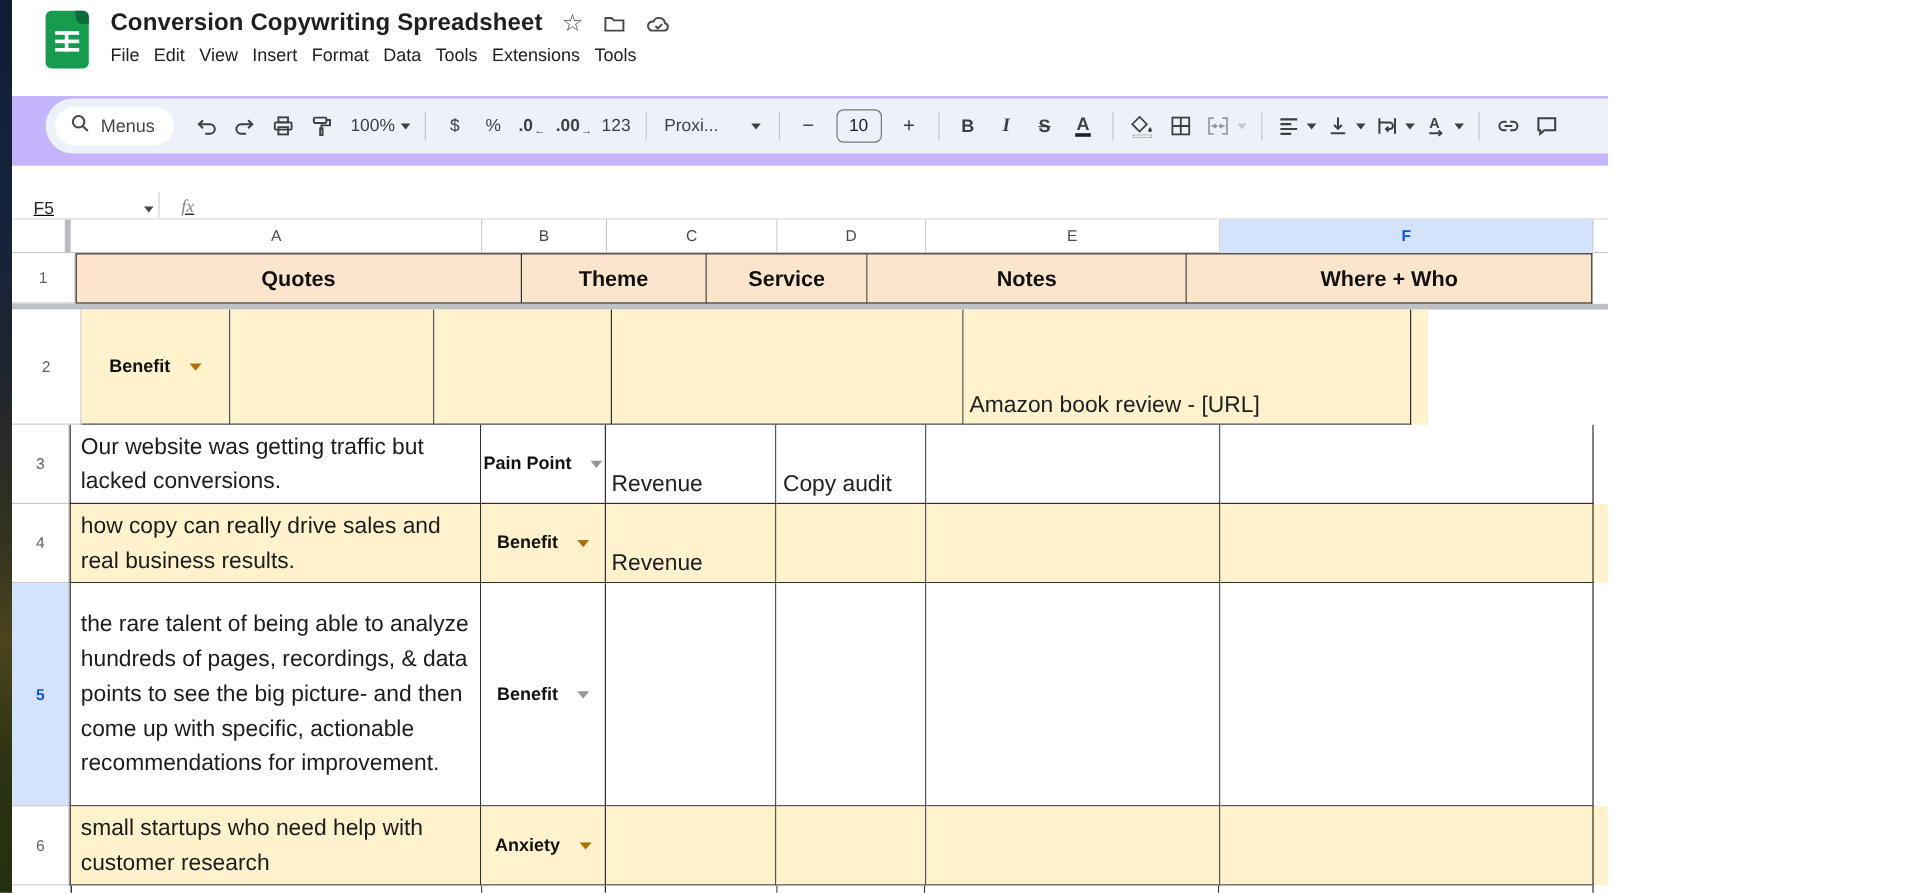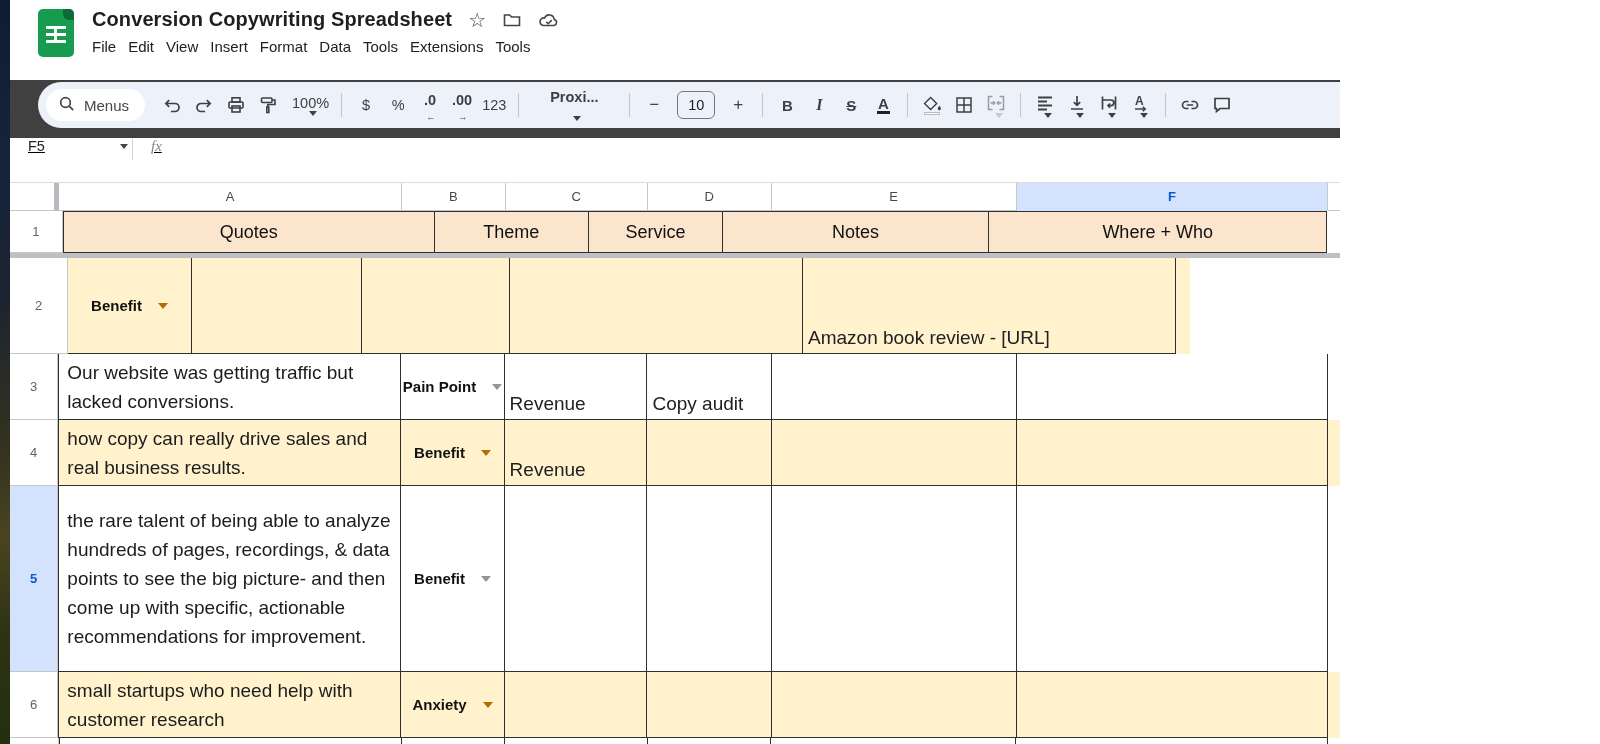--- a/index.html
+++ b/index.html
@@ -3,21 +3,21 @@
 <meta charset="utf-8">
 <style>
   * { margin:0; padding:0; box-sizing:border-box; }
   html,body { width:1600px; height:744px; overflow:hidden; background:#fff;
     font-family:"Liberation Sans", sans-serif; }
 
   
   .wallpaper { position:absolute; left:0; top:0; width:10px; height:744px;
     background:linear-gradient(180deg,#101c33 0%,#15233d 22%,#1d2430 40%,#33321f 60%,#4a4420 72%,#2e3313 85%,#22300f 100%); }
 
-  .app { position:absolute; left:10px; top:0; width:1330px; height:744px; background:#404040; overflow:hidden; }
+  .app { position:absolute; left:10px; top:0; width:1330px; height:744px; background:#c4b5fd; overflow:hidden; }
 
   
   .topbar { position:absolute; top:0; left:0; right:0; height:80px; background:#fff; display:flex; align-items:flex-start; }
   .logo { position:relative; width:36px; height:48px; margin:9px 0 0 28px; background:#179b4f; border-radius:5px; }
   .logo .fold { position:absolute; top:0; right:0; width:11px; height:11px; background:#0c6b38; border-radius:0 5px 0 6px; }
   .logo .gridglyph { position:absolute; left:8px; top:17px; width:20px; height:17px;
     background:
       linear-gradient(#fff,#fff) 0 0/20px 3px,
       linear-gradient(#fff,#fff) 0 7px/20px 3px,
       linear-gradient(#fff,#fff) 0 14px/20px 3px,
@@ -29,42 +29,42 @@
   .title-icon { color:#444746; display:inline-flex; align-items:center; }
   .star-glyph { font-size:20px; line-height:1; }
   .menubar { display:flex; column-gap:12px; margin-top:7px; }
   .menu-item { font-size:15px; color:#202124; cursor:default; }
 
   
   .toolbar { position:absolute; top:82px; left:28px; right:0; height:46px; background:#edf2fa;
     border-radius:24px 0 0 24px; display:flex; align-items:center; gap:2px; padding-left:8px; overflow:hidden; white-space:nowrap; }
   .menus-pill { display:flex; align-items:center; gap:8px; background:#fff; border-radius:20px; height:32px; padding:0 16px 0 12px; margin-right:10px; }
   .menus-pill span { font-size:15px; color:#444746; }
-  .tbtn { display:inline-flex; align-items:center; justify-content:center; min-width:30px; height:32px; border-radius:6px; color:#3c4043; padding:0 3px;flex-direction:column; }
+  .tbtn { display:inline-flex; align-items:center; justify-content:center; min-width:30px; height:32px; border-radius:6px; color:#3c4043; padding:0 3px; }
   .tbtn svg { display:block; }
   .tb-text { font-size:14.5px; color:#3c4043; font-weight:600; }
   .tb-caret { width:0; height:0; border-left:4px solid transparent; border-right:4px solid transparent; border-top:5px solid #3c4043; margin-left:5px; }
   .tb-caret.gray { border-top-color:#9aa0a6; }
   .tb-divider { width:1px; height:24px; background:#c4c7c5; margin:0 7px; }
   .zoom-btn { margin-left:4px; }
   .fmt-glyph { font-size:14.5px; color:#3c4043; font-weight:600; }
   .dec-arrow { font-size:9px; margin-left:1px; position:relative; top:4px; }
   .font-btn { width:92px; justify-content:space-between; padding:0 6px; }
   .size-box { width:38px; height:28px; border:1px solid #747775; border-radius:6px; display:flex; align-items:center; justify-content:center; font-size:14.5px; color:#202124; margin:0 6px; }
   .minusplus { font-size:17px; color:#3c4043; width:24px; text-align:center; }
   .bold-glyph { font-weight:800; font-size:15px; }
   .italic-glyph { font-style:italic; font-family:"Liberation Serif",serif; font-size:16px; font-weight:600; }
   .strike-glyph { text-decoration:line-through; font-size:15px; font-weight:600; }
   .textcolor-glyph { font-size:15px; font-weight:700; border-bottom:3px solid #202124; line-height:15px; padding:0 1px; }
   .fill-wrap { display:flex; flex-direction:column; align-items:center; }
   .fill-bar { width:16px; height:3px; background:#fff; border:0.5px solid #bbb; margin-top:1px; }
   .merge-group { opacity:.48; }
 
   
-  .formulabar { position:absolute; top:138px; left:0; right:0; height:44px; background:#fff; display:flex; align-items:flex-start;text-decoration:underline; }
+  .formulabar { position:absolute; top:138px; left:0; right:0; height:44px; background:#fff; display:flex; align-items:flex-end;text-decoration:underline; }
   .namebox { display:flex; align-items:center; width:118px; padding-left:18px; }
   .namebox-text { font-size:14.5px; color:#202124; flex:1; }
   .fb-divider { width:1px; height:22px; background:#d0d4d9; margin:0 10px 0 4px; }
   .fx { font-family:"Liberation Serif",serif; font-style:italic; font-size:15px; color:#80868b; margin-left:8px; }
 
   
   .grid { position:absolute; top:182px; left:0; right:0; bottom:0; border-top:1px solid #dadce0; background:#fff; }
   .grow { display:flex; }
   .w-hdr{width:58px;} .w-a{width:410px;} .w-b{width:124px;} .w-c{width:170px;} .w-d{width:148px;} .w-e{width:293px;} .w-f{width:373px;} .w-g{width:14px;}
 
@@ -78,21 +78,21 @@
   .rowhdr.sel { background:#d3e3fd; color:#0b57d0; font-weight:700; }
 
   .cell { border-right:1px solid #2f2f2f; border-bottom:1px solid #2f2f2f; background:#fff; position:relative; }
   .cell.first { border-left:1px solid #2f2f2f; }
   .row1 .cell { border-top:1px solid #2f2f2f; }
   .shaded { background:#fff2cc; }
   .peach { background:#fce5cd; }
   .gsliver { border:none; background:#fff; }
   .gsliver.shaded { background:#fff2cc; }
 
-  .hdr-cell { display:flex; align-items:center; justify-content:center; font-size:18px; font-weight:400; color:#111; }
+  .hdr-cell { display:flex; align-items:center; justify-content:center; font-size:18px; font-weight:700; color:#111; }
   .quote-cell { display:flex; align-items:center; font-size:19px; line-height:29px; color:#1c1c1c; padding:3px 6px 3px 8px; }
   .type-cell { display:flex; align-items:center; justify-content:center; font-size:15px; font-weight:700; color:#111; }
   .dd-caret { width:0; height:0; border-left:5px solid transparent; border-right:5px solid transparent; border-top:6px solid #b06f00; margin-left:16px; }
   .dd-caret.gray { border-top-color:#91969b; }
   .small-cell { display:flex; align-items:flex-end; font-size:19px; color:#202124; padding:2px 4px 4px 5px; }
   .note-tri { position:absolute; top:0; right:0; width:0; height:0; border-top:11px solid #e8452c; border-left:11px solid transparent; }
 
   .frozenbar { height:5px; background:#bdc1c6; }
 
   .r1{height:42px;} .r2{height:96px;} .r3{height:66px;} .r4{height:66px;} .r5{height:186px;} .r6{height:66px;} .r7{height:7px;}
@@ -192,21 +192,21 @@
       </span>
     <span class="tbtn">
         <span class="fmt-glyph">.00</span>
         <span class="fmt-glyph dec-arrow">→</span>
       </span>
     <span class="tbtn">
         <span class="fmt-glyph" style="font-weight:400">123</span>
       </span>
     <span class="tb-divider"></span>
     <span class="tbtn font-btn">
-      <span class="tb-text" style="font-weight:700">Proxi...</span>
+      <span class="tb-text" style="font-weight:400">Proxi...</span>
       <span class="tb-caret"></span>
     </span>
     <span class="tb-divider"></span>
     <span class="tbtn">
         <span class="minusplus">−</span>
       </span>
     <span class="size-box">10</span>
     <span class="tbtn">
         <span class="minusplus">+</span>
       </span>

